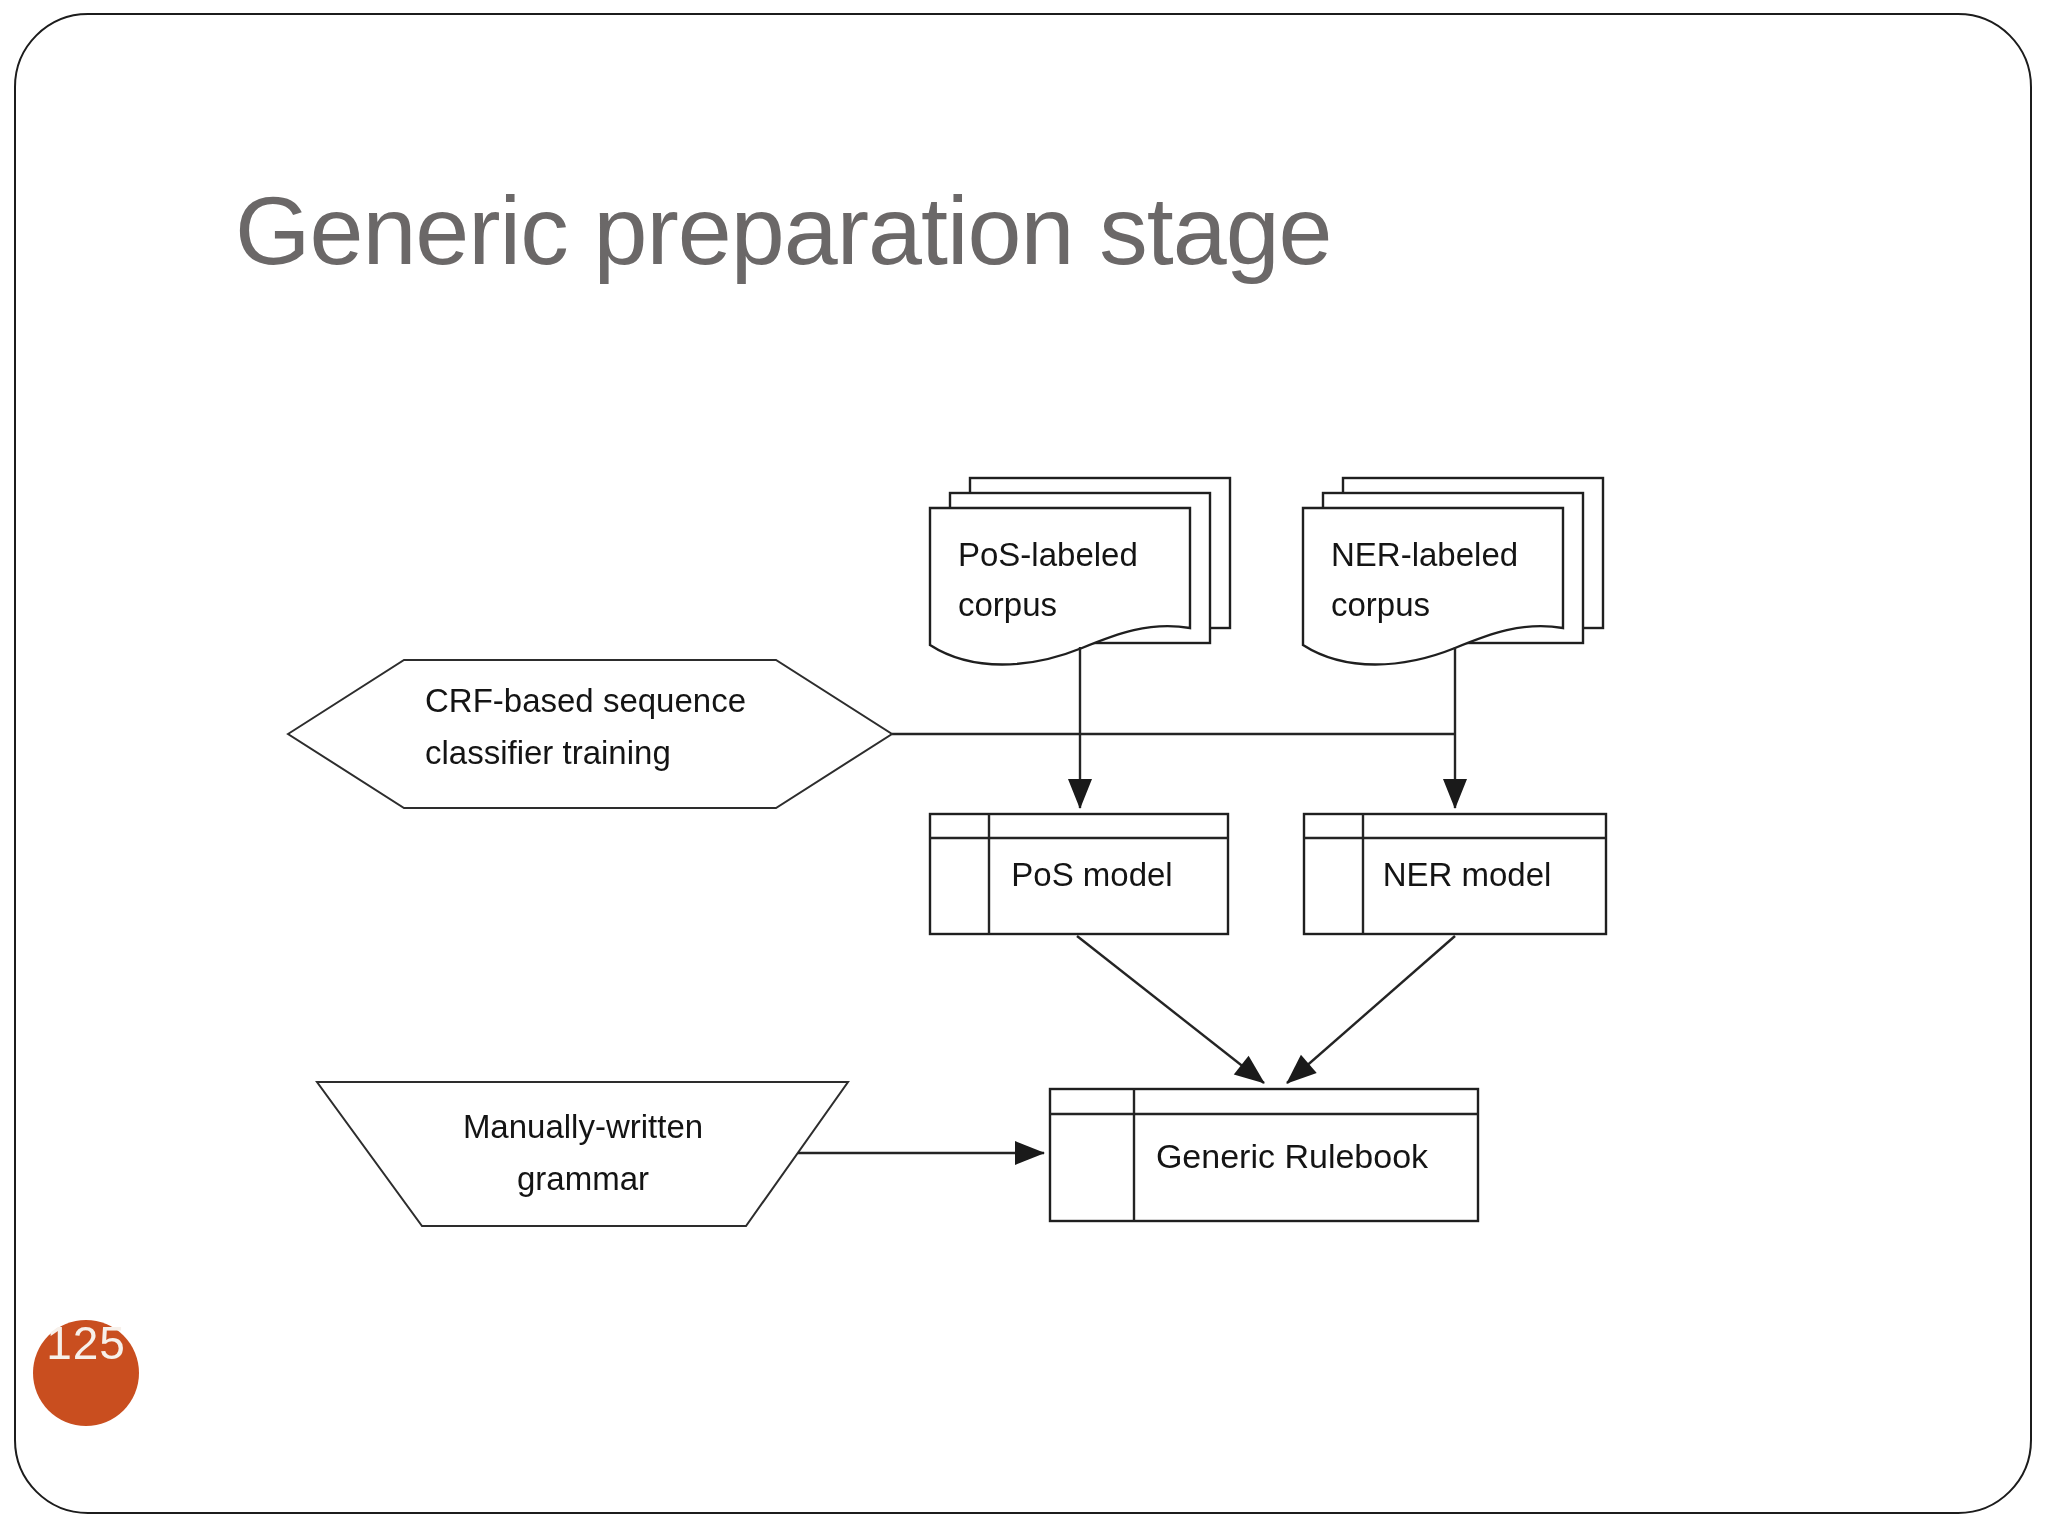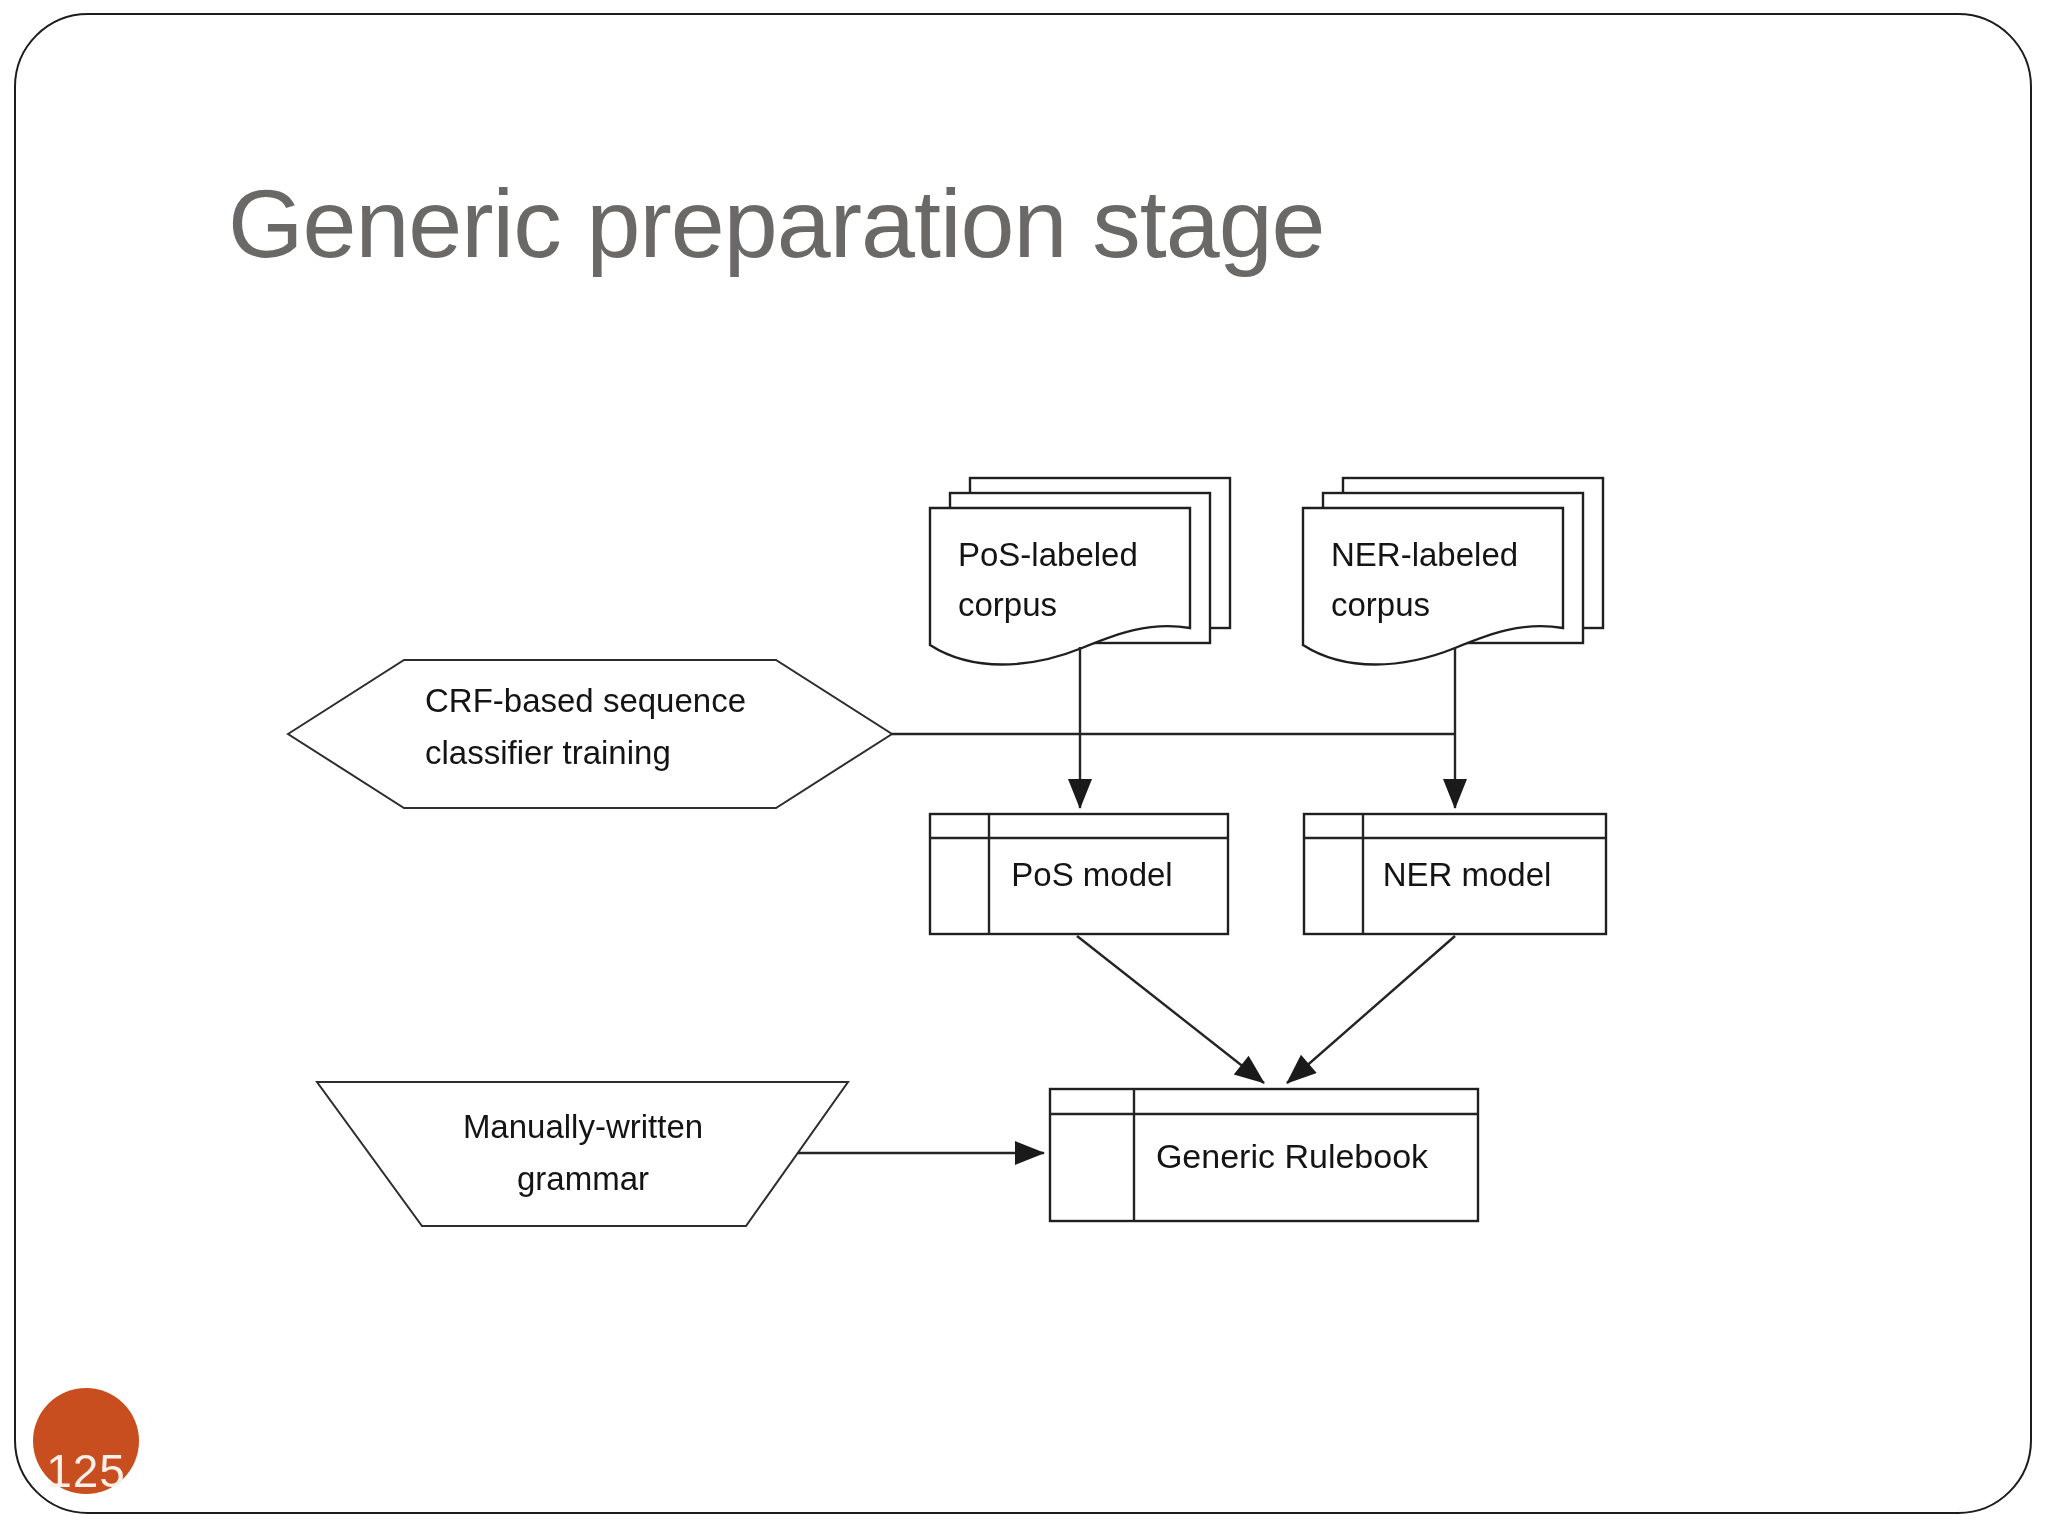--- a/index.html
+++ b/index.html
@@ -5,36 +5,36 @@
   html,body{margin:0;padding:0;background:#ffffff;}
   .stage{
     position:relative;width:2048px;height:1536px;background:#ffffff;
     overflow:hidden;font-family:"Liberation Sans",sans-serif;
   }
   .slide-border{
     position:absolute;left:14px;top:13px;width:2014px;height:1497px;
     border:2px solid #1c1c1c;border-radius:74px;background:#ffffff;
   }
   .title{
-    position:absolute;left:228px;top:168px;margin:0;
+    position:absolute;left:228px;top:168px;margin:7px;
     font-size:97px;font-weight:400;letter-spacing:-1px;
     color:#6b6868;white-space:nowrap;
   }
   .diagram{position:absolute;left:0;top:0;width:2048px;height:1536px;}
   .shape{fill:#ffffff;stroke:#1f1f1f;stroke-width:2.4;}
   .thin{stroke-width:2;stroke:#2d2d2d;}
   .conn{fill:none;stroke:#242424;stroke-width:2.4;}
   .lbl{
     font-family:"Liberation Sans",sans-serif;font-size:33px;fill:#141414;
   }
   .lbl.mid{text-anchor:middle;}
   .page-badge{
-    position:absolute;left:33px;top:1388px;width:106px;height:106px;
+    position:absolute;left:33px;top:1320px;width:106px;height:106px;
     border-radius:50%;background:#c94e1f;
-    display:flex;align-items:flex-end;justify-content:center;
+    display:flex;align-items:flex-start;justify-content:center;
   }
   .page-badge span{
     color:#f7f0ea;font-size:46px;line-height:1;letter-spacing:1px;
   }
 </style>
 </head>
 <body>
 
 <div class="stage">
 

